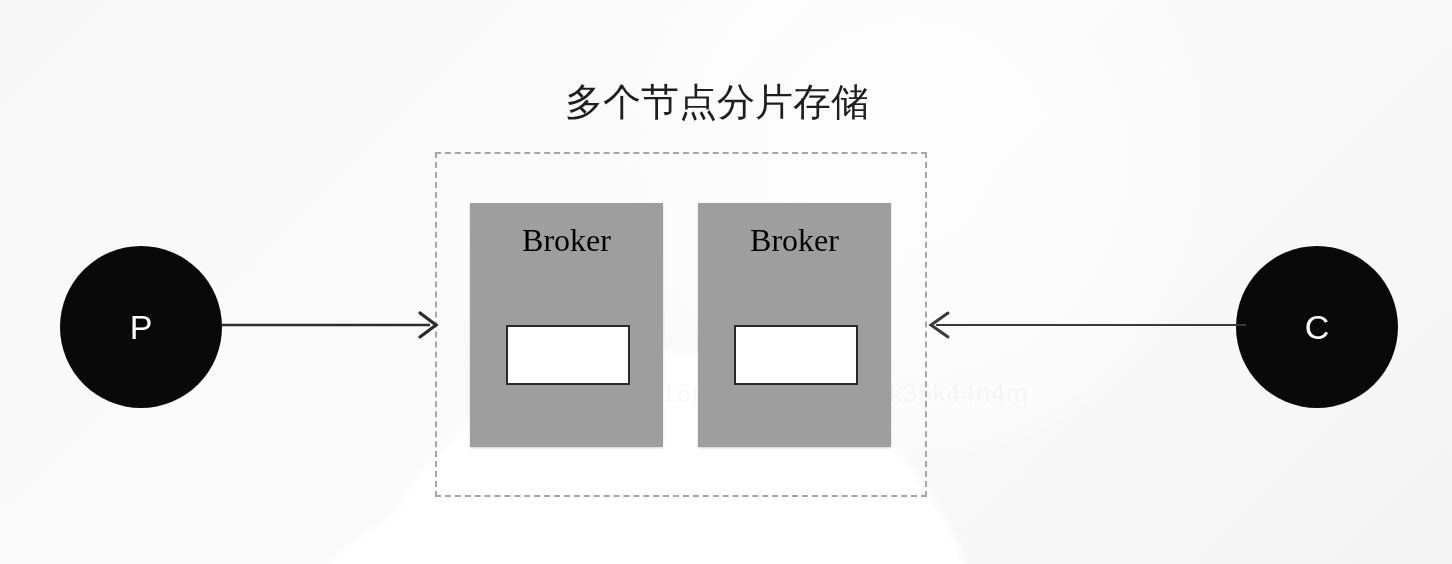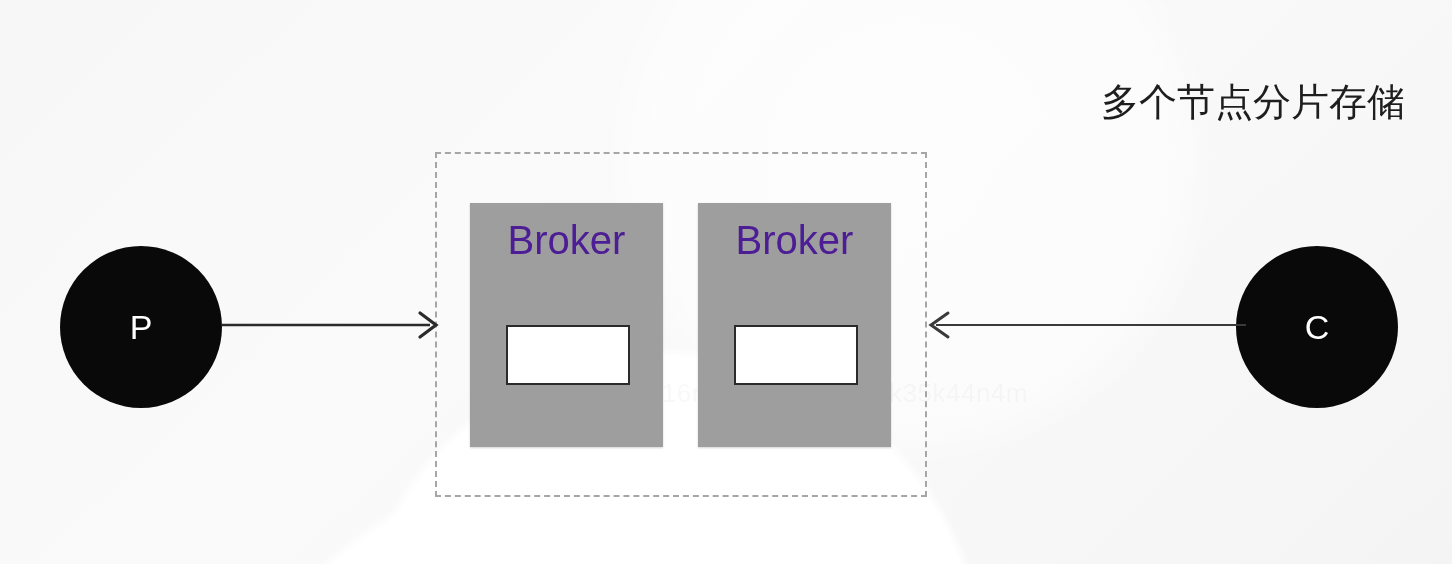--- a/index.html
+++ b/index.html
@@ -51,24 +51,24 @@
     color: rgba(0,0,0,0.028);
     white-space: nowrap;
     font-family: "Liberation Sans", "DejaVu Sans", sans-serif;
     user-select: none;
     pointer-events: none;
   }
 
   
   .title {
     position: absolute;
-    left: 3px;
+    left: 16px;
     top: 78px;
     width: 1402px;
-    text-align: right;
+    text-align: center;
     font-size: 38px;
     line-height: 48px;
     color: #1e1e1e;
     font-family: "DejaVu Sans", "Liberation Sans", sans-serif;
     font-weight: 400;
     white-space: nowrap;
   }
 
   
   .cluster {
@@ -94,24 +94,24 @@
   }
   .broker-1 { left: 470px; }
   .broker-2 { left: 698px; }
 
   .broker-label {
     position: absolute;
     top: 18px;
     left: 0;
     width: 100%;
     text-align: center;
-    color: #4c1d95;
-    font-size: 40px;
+    color: #000000;
+    font-size: 32px;
     line-height: 38px;
-    font-family: Liberation Sans, sans-serif;
+    font-family: Liberation Serif, serif;
     font-weight: 400;
   }
 
   .partition {
     position: absolute;
     left: 36px;
     top: 122px;
     width: 124px;
     height: 60px;
     background: #ffffff;

